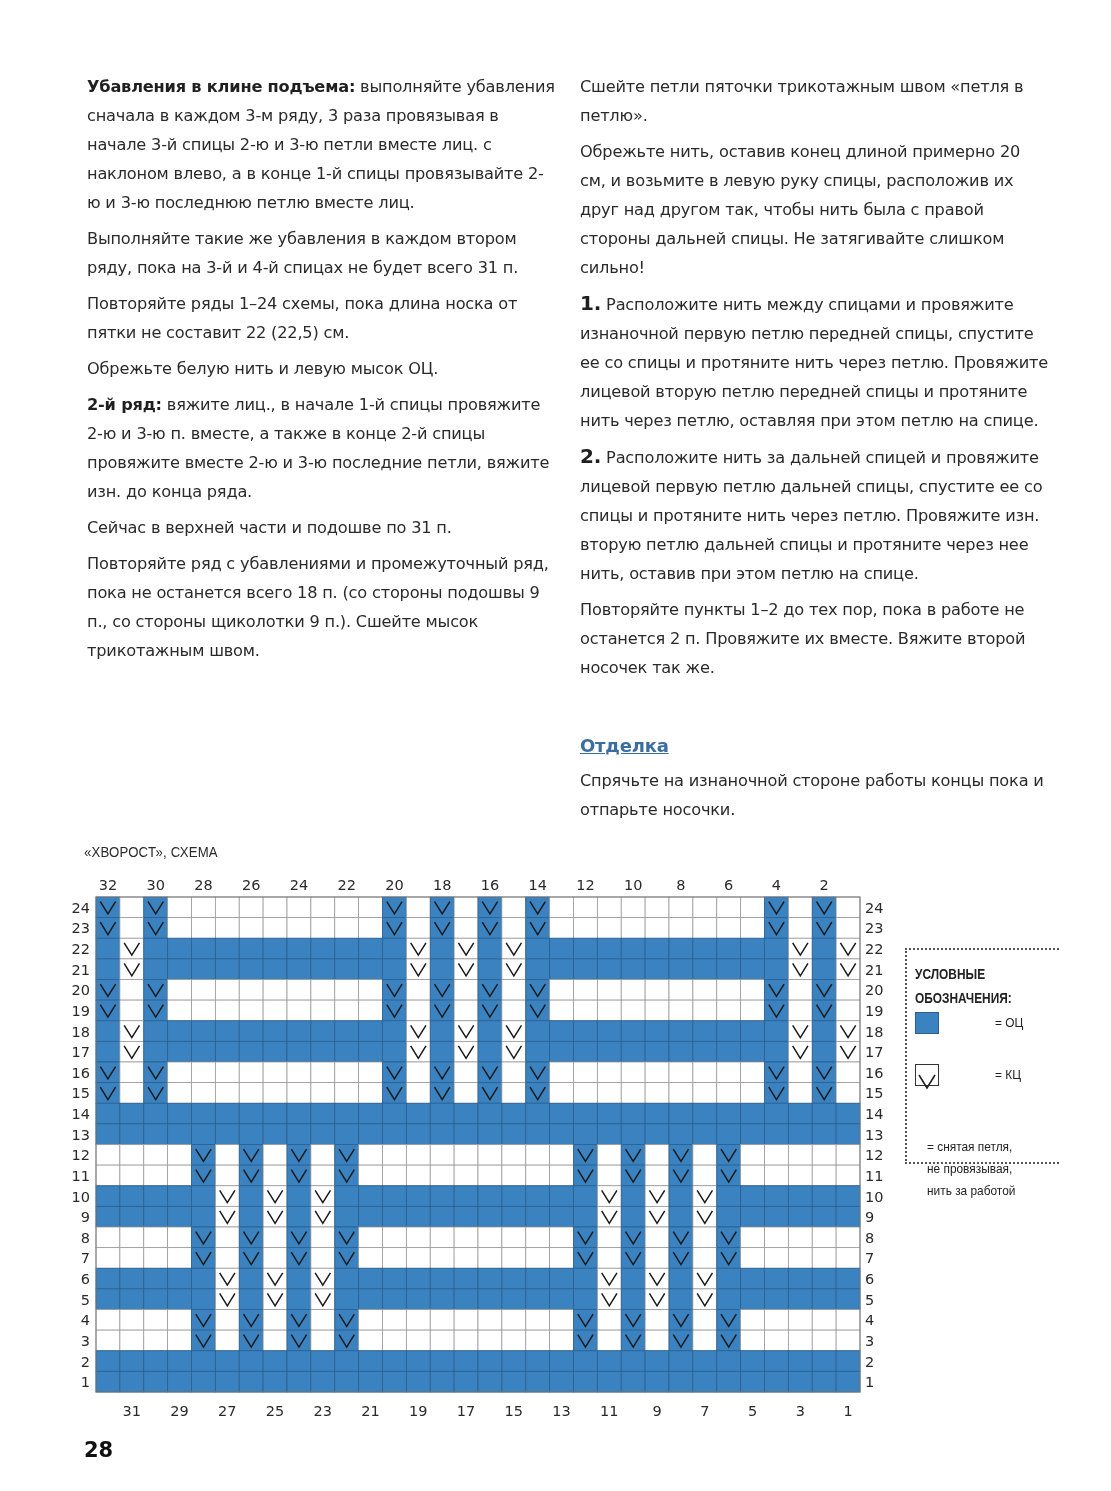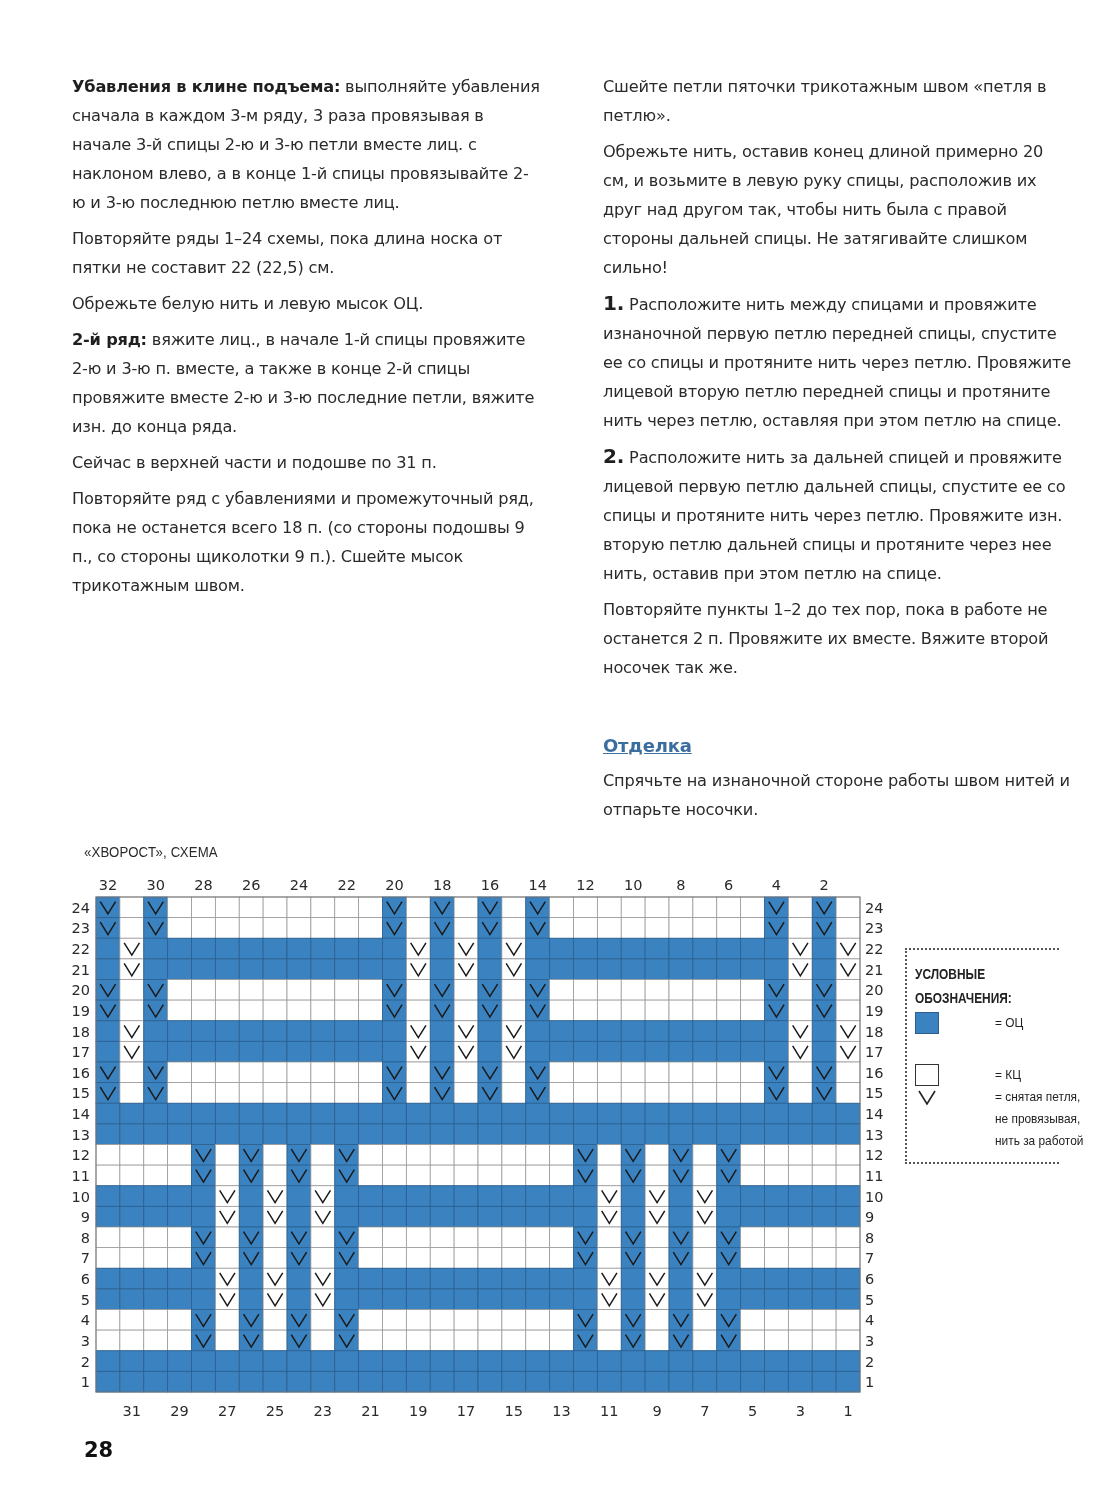--- a/index.html
+++ b/index.html
@@ -1,20 +1,20 @@
 <!DOCTYPE html>
 <html><head>
 <meta charset="utf-8">
 <style>
   html, body { margin: 0; padding: 0; background: #ffffff; }
   body { width: 1111px; height: 1491px; position: relative; overflow: hidden;
          font-family: "DejaVu Sans", sans-serif; color: #2a2a2a; }
   .col { position: absolute; top: 72px; width: 470px; font-size: 16.2px; line-height: 29px; letter-spacing: -0.2px; }
-  .col-left { left: 72px; }
-  .col-right { left: 580px; margin-left: 23px; }
+  .col-left { left: 87px; }
+  .col-right { left: 580px; }
   .col p { margin: 0 0 7px 0; }
   .col b { font-weight: bold; color: #1f1f1f; }
   .num { font-weight: bold; font-size: 20px; color: #1f1f1f; }
   .section-title { color: #3b6e9e; font-weight: bold; font-size: 18px; margin: 50px 0 6px 0; line-height: 28px; text-decoration: underline; }
 
   .chart-title { position: absolute; left: 84px; top: 843px; font-family: "Liberation Sans", sans-serif;
                  font-size: 15px; color: #2a2a2a; letter-spacing: 0.2px; transform: scaleX(0.88); transform-origin: left; }
 
   #chart { position: absolute; left: 0; top: 0; }
   .tick { font-family: "DejaVu Sans", sans-serif; font-size: 14.5px; fill: #2a2a2a; }
@@ -31,35 +31,36 @@
   .legend-text { margin-left: 12px; font-family: "Liberation Sans", sans-serif; font-size: 13.5px; line-height: 22px; color: #222;
                  transform: scaleX(0.88); transform-origin: left; white-space: nowrap; }
 
   .page-number { position: absolute; left: 84px; top: 1438px; font-weight: bold; font-size: 21px; color: #111; }
 </style>
 </head>
 <body>
 
 <div class="col col-left">
   <p><b>Убавления в клине подъема:</b><span> выполняйте убавления сначала в каждом 3-м ряду, 3 раза провязывая в начале 3-й спицы 2-ю и 3-ю петли вместе лиц. с наклоном влево, а в конце 1-й спицы провязывайте 2-ю и 3-ю последнюю петлю вместе лиц.</span></p>
+  <p>Выполняйте такие же убавления в каждом втором ряду, пока на 3-й и 4-й спицах не будет всего 31 п.</p>
   <p>Повторяйте ряды 1–24 схемы, пока длина носка от пятки не составит 22 (22,5) см.</p>
   <p>Обрежьте белую нить и левую мысок ОЦ.</p>
   <p><b>2-й ряд:</b><span> вяжите лиц., в начале 1-й спицы провяжите 2-ю и 3-ю п. вместе, а также в конце 2-й спицы провяжите вместе 2-ю и 3-ю последние петли, вяжите изн. до конца ряда.</span></p>
   <p>Сейчас в верхней части и подошве по 31 п.</p>
   <p>Повторяйте ряд с убавлениями и промежуточный ряд, пока не останется всего 18 п. (со стороны подошвы 9 п., со стороны щиколотки 9 п.). Сшейте мысок трикотажным швом.</p>
 </div>
 
 <div class="col col-right">
   <p>Сшейте петли пяточки трикотажным швом «петля в петлю».</p>
   <p>Обрежьте нить, оставив конец длиной примерно 20 см, и возьмите в левую руку спицы, расположив их друг над другом так, чтобы нить была с правой стороны дальней спицы. Не затягивайте слишком сильно!</p>
   <p><span class="num">1.</span><span> Расположите нить между спицами и провяжите изнаночной первую петлю передней спицы, спустите ее со спицы и протяните нить через петлю. Провяжите лицевой вторую петлю передней спицы и протяните нить через петлю, оставляя при этом петлю на спице.</span></p>
   <p><span class="num">2.</span><span> Расположите нить за дальней спицей и провяжите лицевой первую петлю дальней спицы, спустите ее со спицы и протяните нить через петлю. Провяжите изн. вторую петлю дальней спицы и протяните через нее нить, оставив при этом петлю на спице.</span></p>
   <p>Повторяйте пункты 1–2 до тех пор, пока в работе не останется 2 п. Провяжите их вместе. Вяжите второй носочек так же.</p>
   <div class="section-title">Отделка</div>
-  <p>Спрячьте на изнаночной стороне работы швом нитей и отпарьте носочки.</p>
+  <p>Спрячьте на изнаночной стороне работы концы пока и отпарьте носочки.</p>
 </div>
 
 <div class="chart-title">«ХВОРОСТ», СХЕМА</div>
 <svg id="chart" width="1111" height="1491">
     <rect x="96" y="897" width="23.875" height="20.625" fill="#3a82c0" stroke="#2a5f8f" stroke-width="0.8"></rect>
     <polyline points="100.2975,901.5375 107.9375,913.9125 115.5775,901.5375" fill="none" stroke="#1a1a1a" stroke-width="1.5"></polyline>
     <rect x="119.875" y="897" width="23.875" height="20.625" fill="#ffffff" stroke="#9a9a9a" stroke-width="0.8"></rect>
     <rect x="143.75" y="897" width="23.875" height="20.625" fill="#3a82c0" stroke="#2a5f8f" stroke-width="0.8"></rect>
     <polyline points="148.0475,901.5375 155.6875,913.9125 163.3275,901.5375" fill="none" stroke="#1a1a1a" stroke-width="1.5"></polyline>
     <rect x="167.625" y="897" width="23.875" height="20.625" fill="#ffffff" stroke="#9a9a9a" stroke-width="0.8"></rect>
@@ -1055,21 +1056,21 @@
 <div class="legend">
   <div class="legend-title">УСЛОВНЫЕ ОБОЗНАЧЕНИЯ:</div>
   <div class="legend-row" style="top:62px;">
     <div class="legend-sw blue"></div>
     <div class="legend-text">= ОЦ</div>
   </div>
   <div class="legend-row" style="top:114px;">
     <div class="legend-sw white"></div>
     <div class="legend-text">= КЦ</div>
   </div>
-  <div class="legend-row" style="top:136px;">
+  <div class="legend-row" style="top:120px;flex-direction:column;">
     <svg class="legend-v" viewBox="0 0 24 22">
       <polyline points="4,5 12,18 20,5" fill="none" stroke="#222" stroke-width="1.6"></polyline>
     </svg>
     <div class="legend-text">
       <div>= снятая петля,</div>
       <div>не провязывая,</div>
       <div>нить за работой</div>
     </div>
   </div>
 </div>

